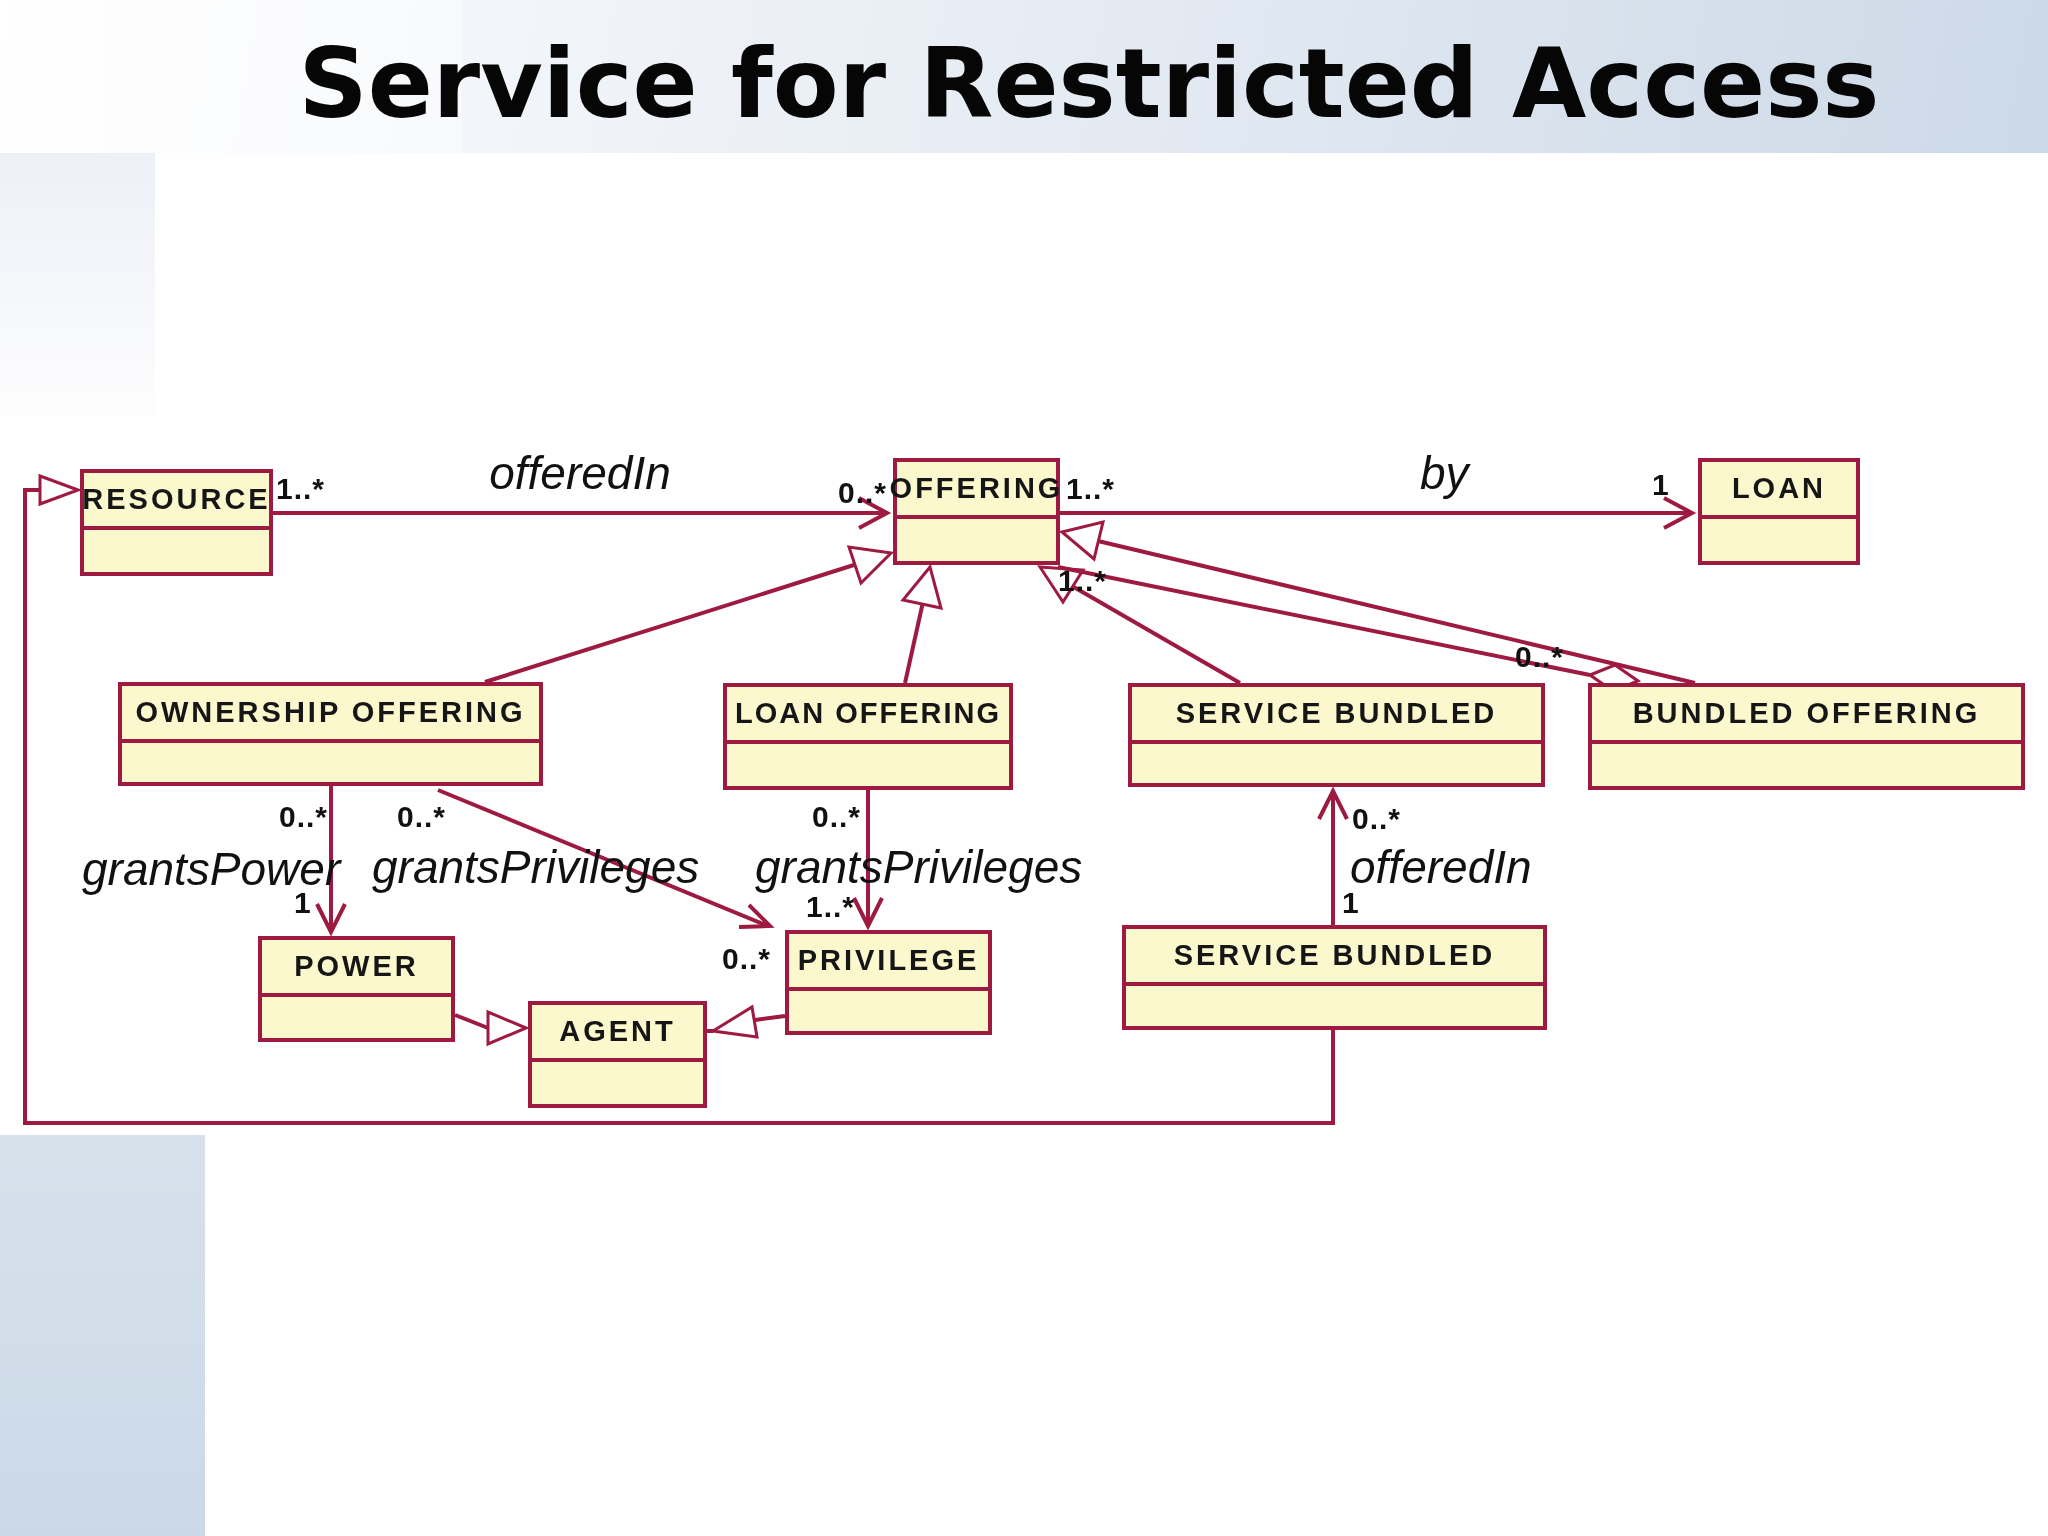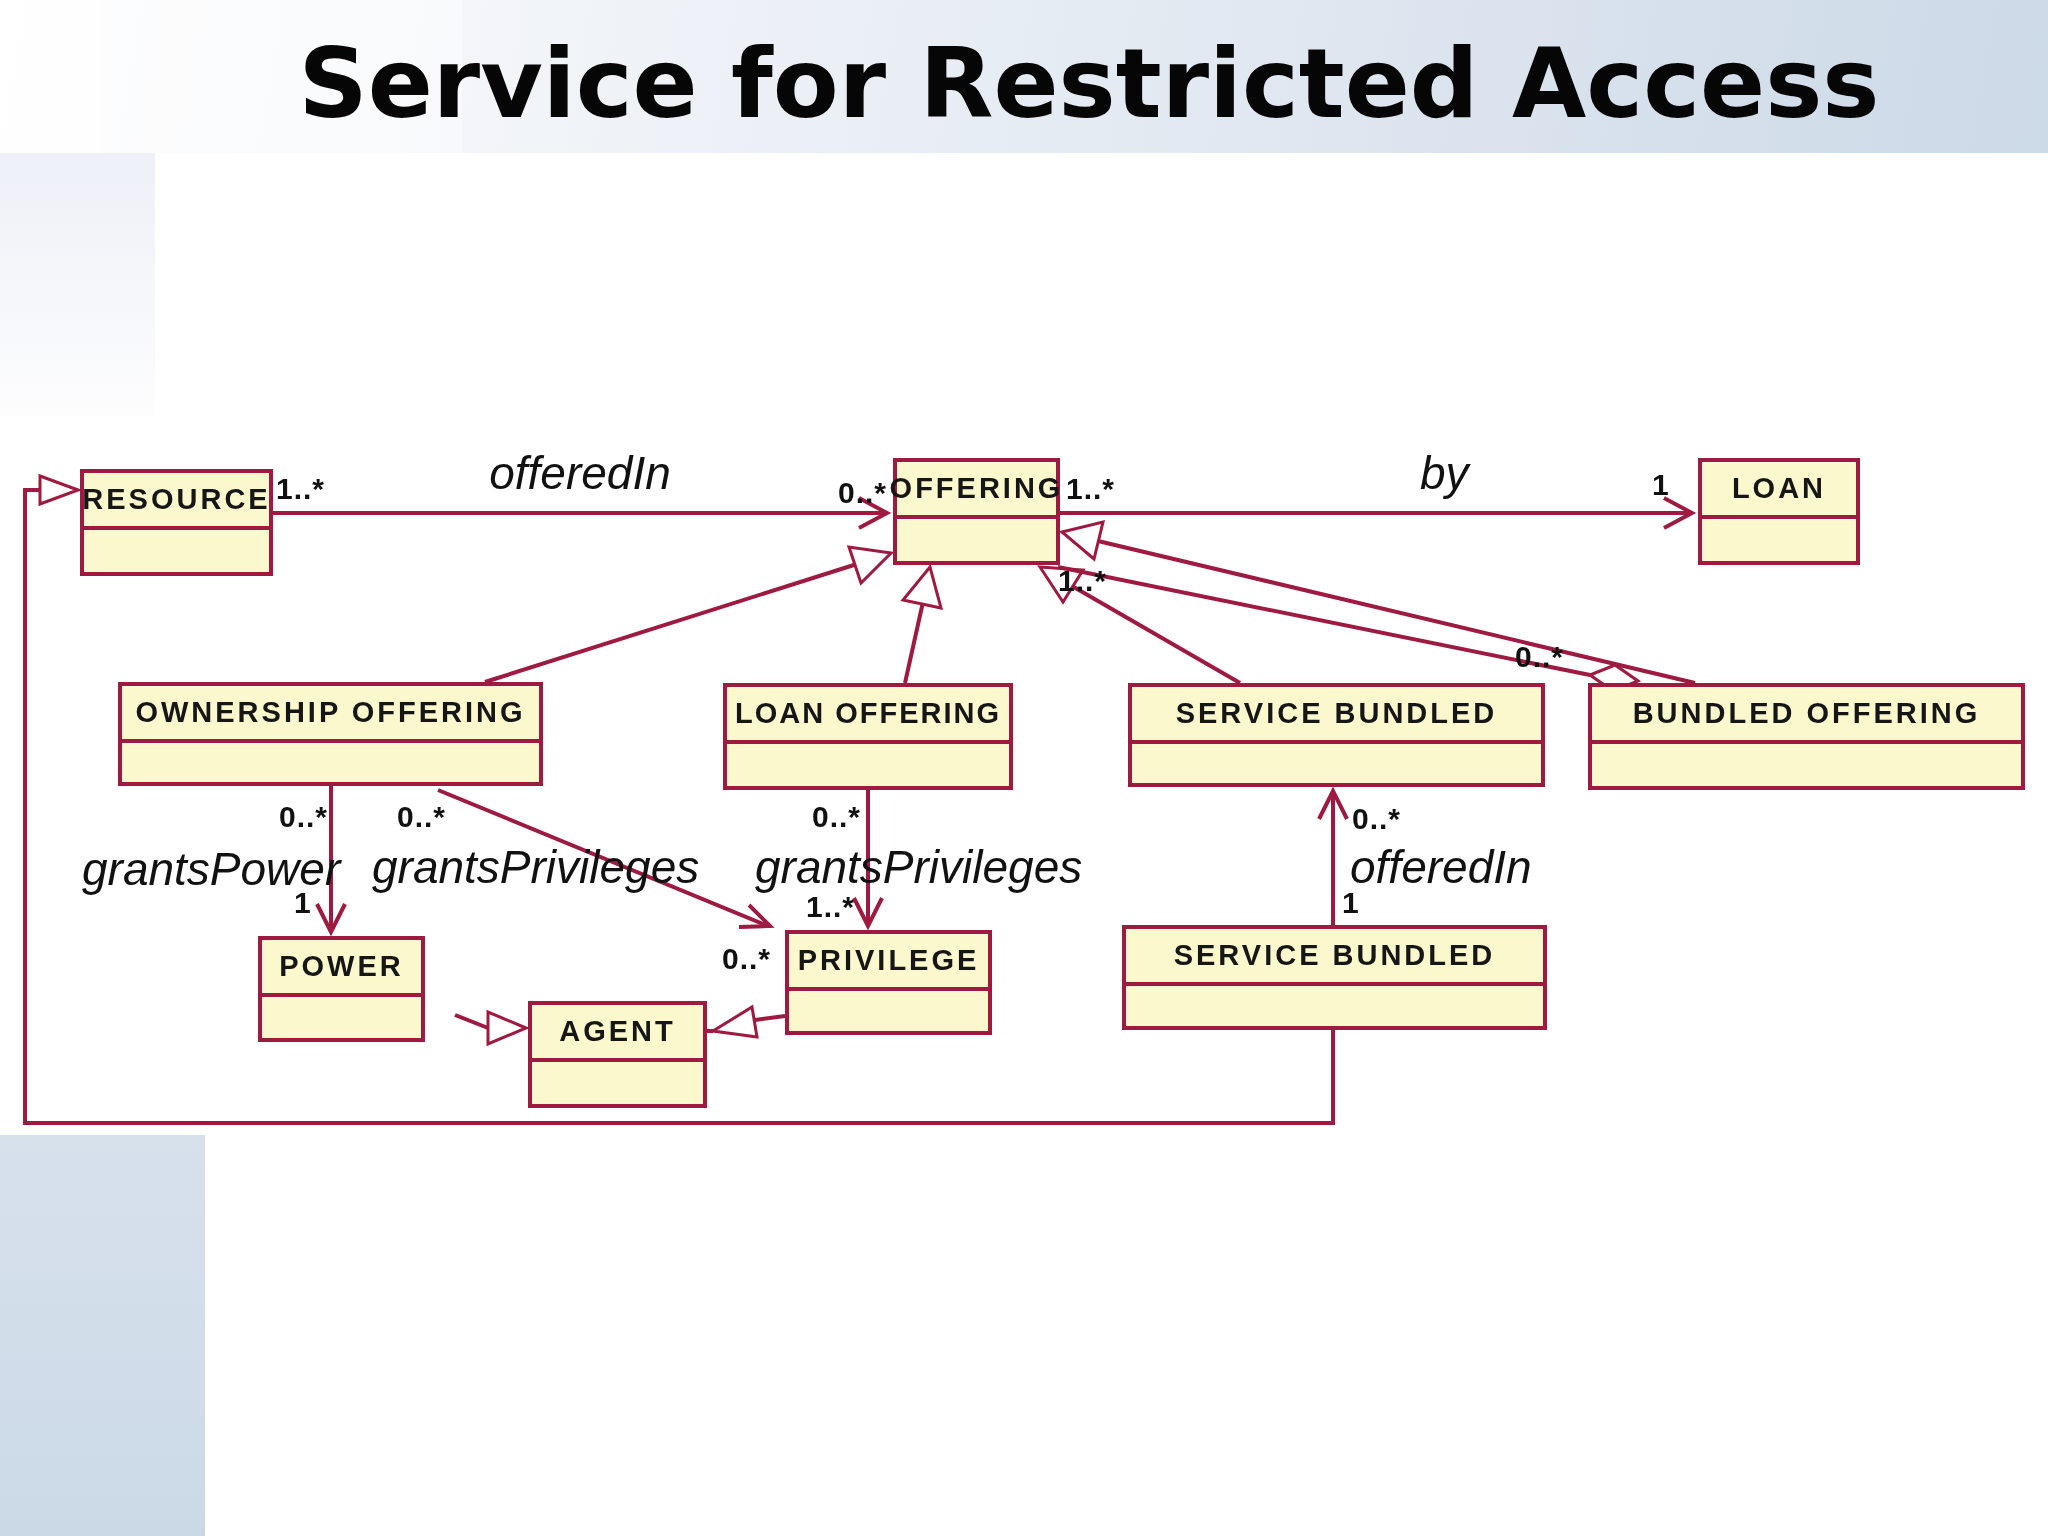--- a/index.html
+++ b/index.html
@@ -112,21 +112,21 @@
     <div class="uml-attrs"></div>
   </div>
   <div class="uml-class" style="left:1128px;top:683px;width:417px;height:104px;">
     <div class="uml-name">SERVICE BUNDLED</div>
     <div class="uml-attrs"></div>
   </div>
   <div class="uml-class" style="left:1588px;top:683px;width:437px;height:107px;">
     <div class="uml-name">BUNDLED OFFERING</div>
     <div class="uml-attrs"></div>
   </div>
-  <div class="uml-class" style="left:258px;top:936px;width:167px;height:106px;">
+  <div class="uml-class" style="left:258px;top:936px;width:197px;height:106px;">
     <div class="uml-name">POWER</div>
     <div class="uml-attrs"></div>
   </div>
   <div class="uml-class" style="left:528px;top:1001px;width:179px;height:107px;">
     <div class="uml-name">AGENT</div>
     <div class="uml-attrs"></div>
   </div>
   <div class="uml-class" style="left:785px;top:930px;width:207px;height:105px;">
     <div class="uml-name">PRIVILEGE</div>
     <div class="uml-attrs"></div>

